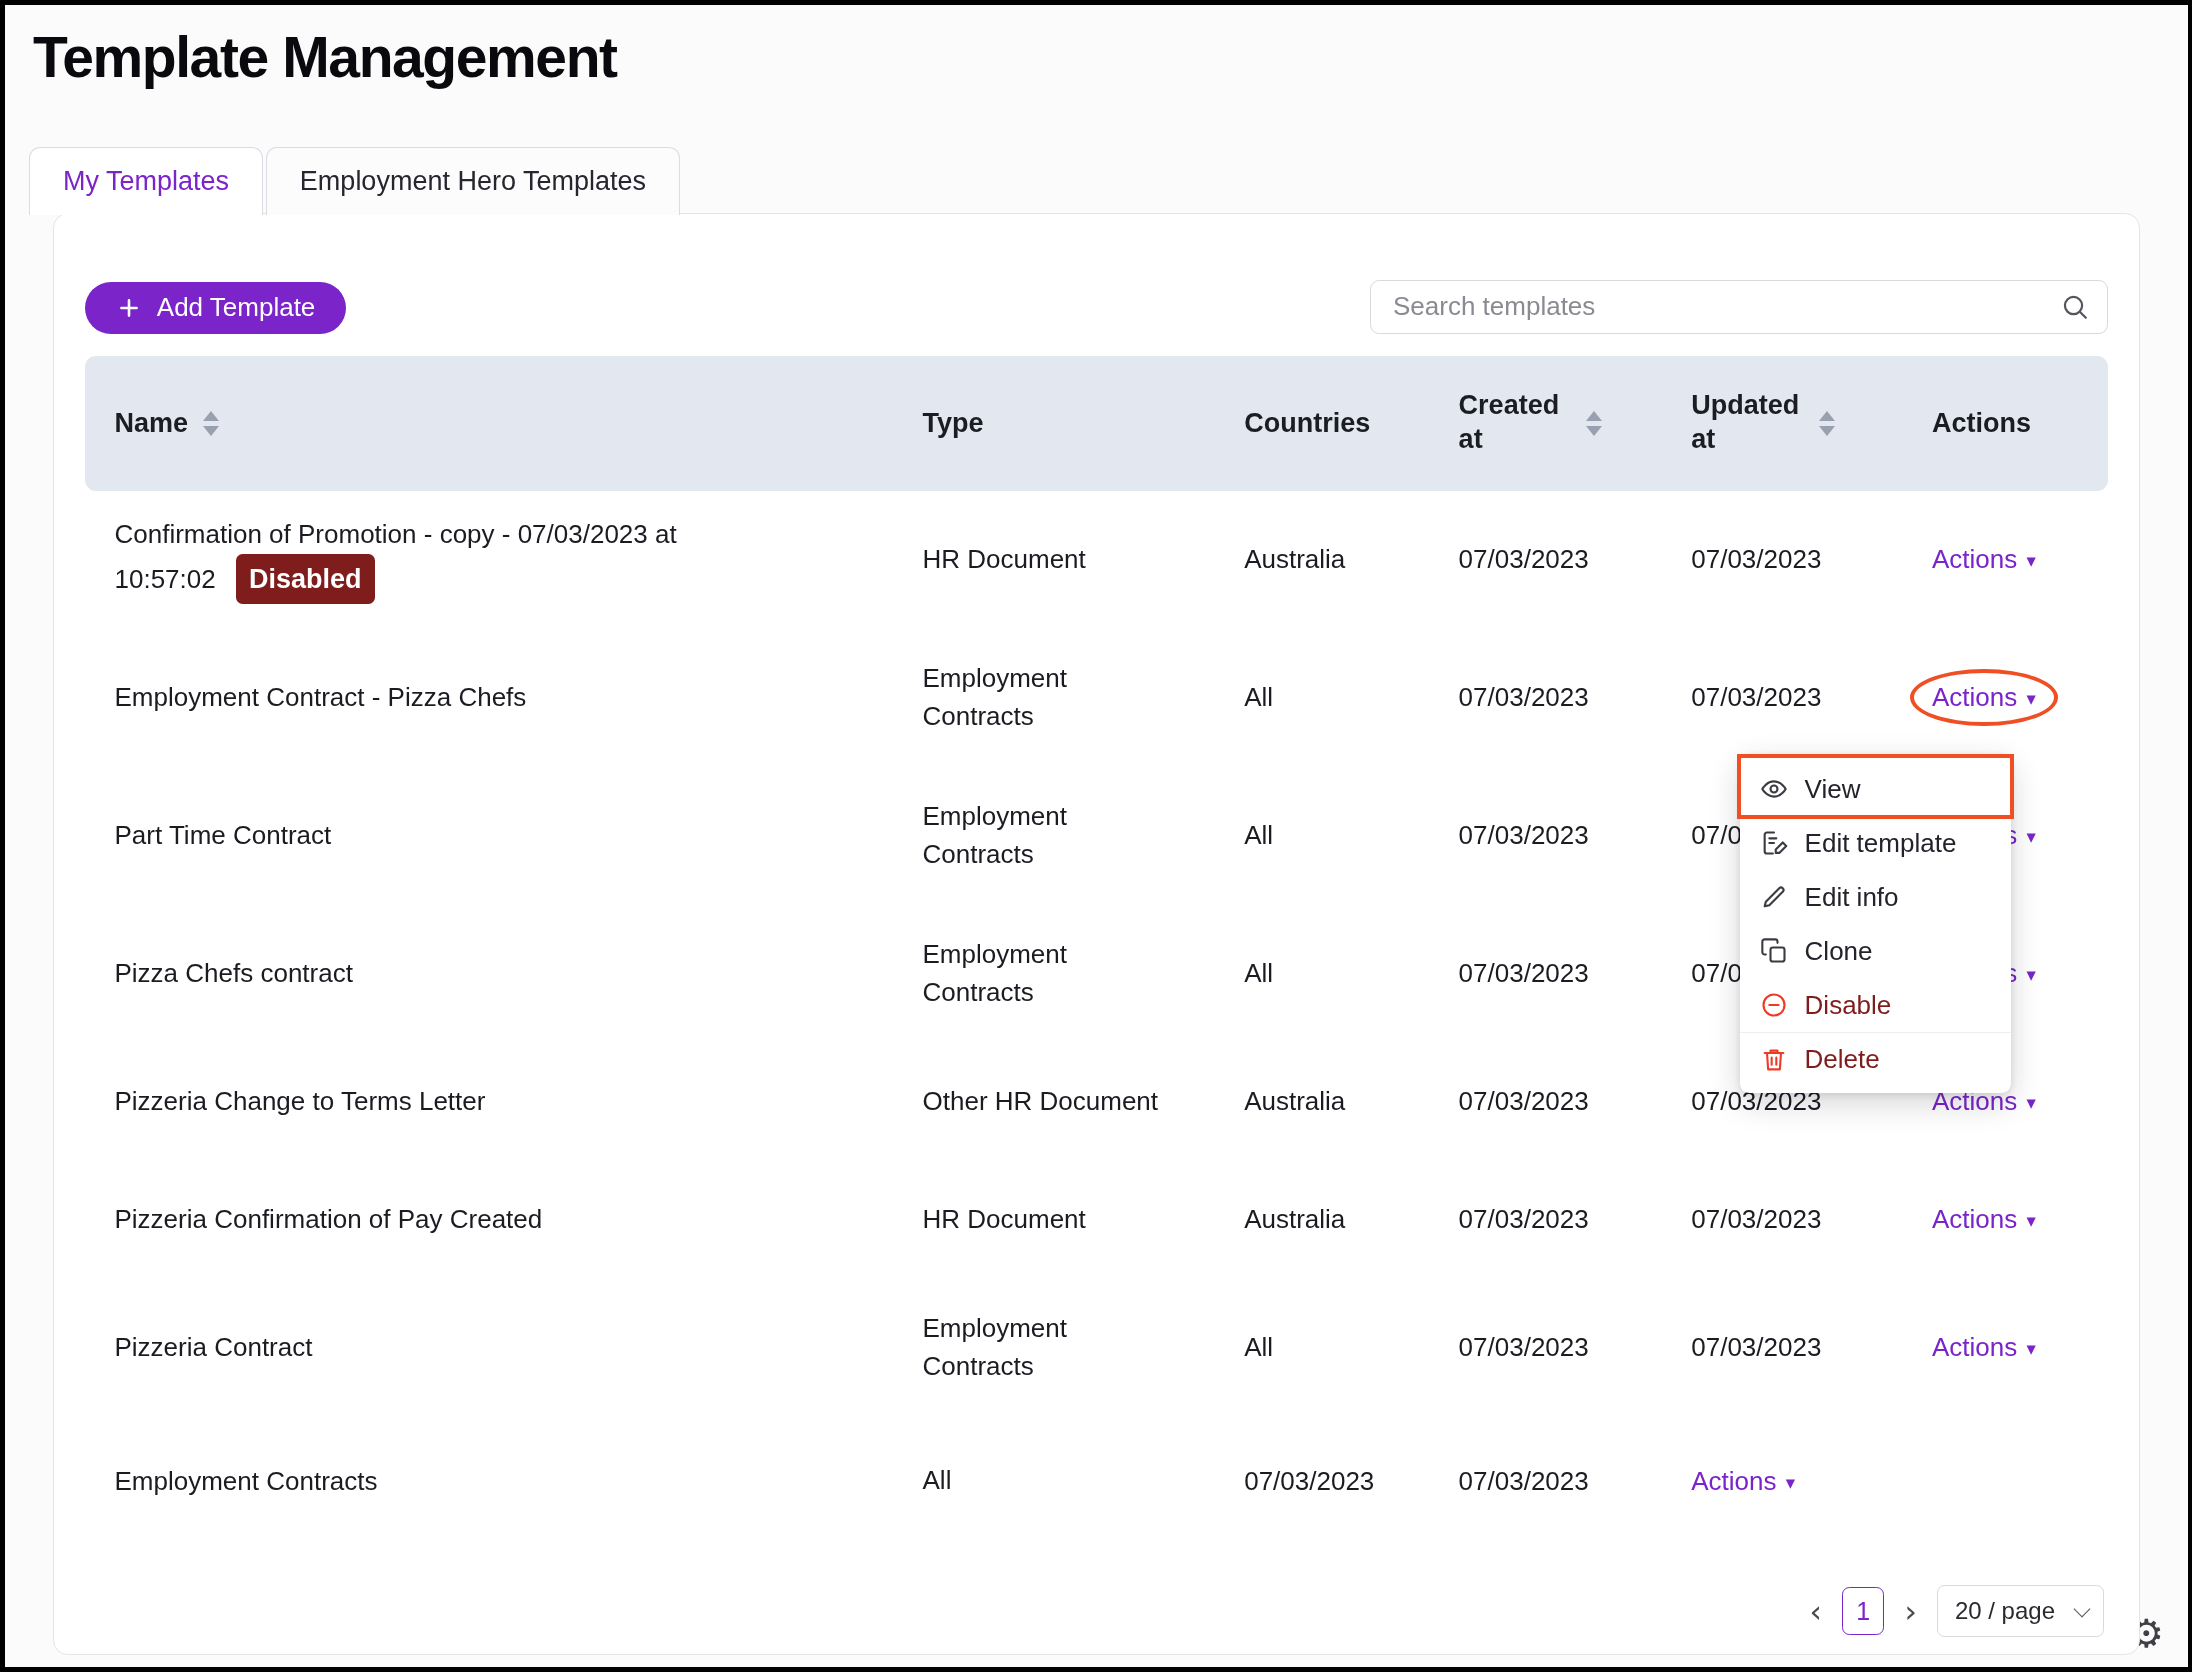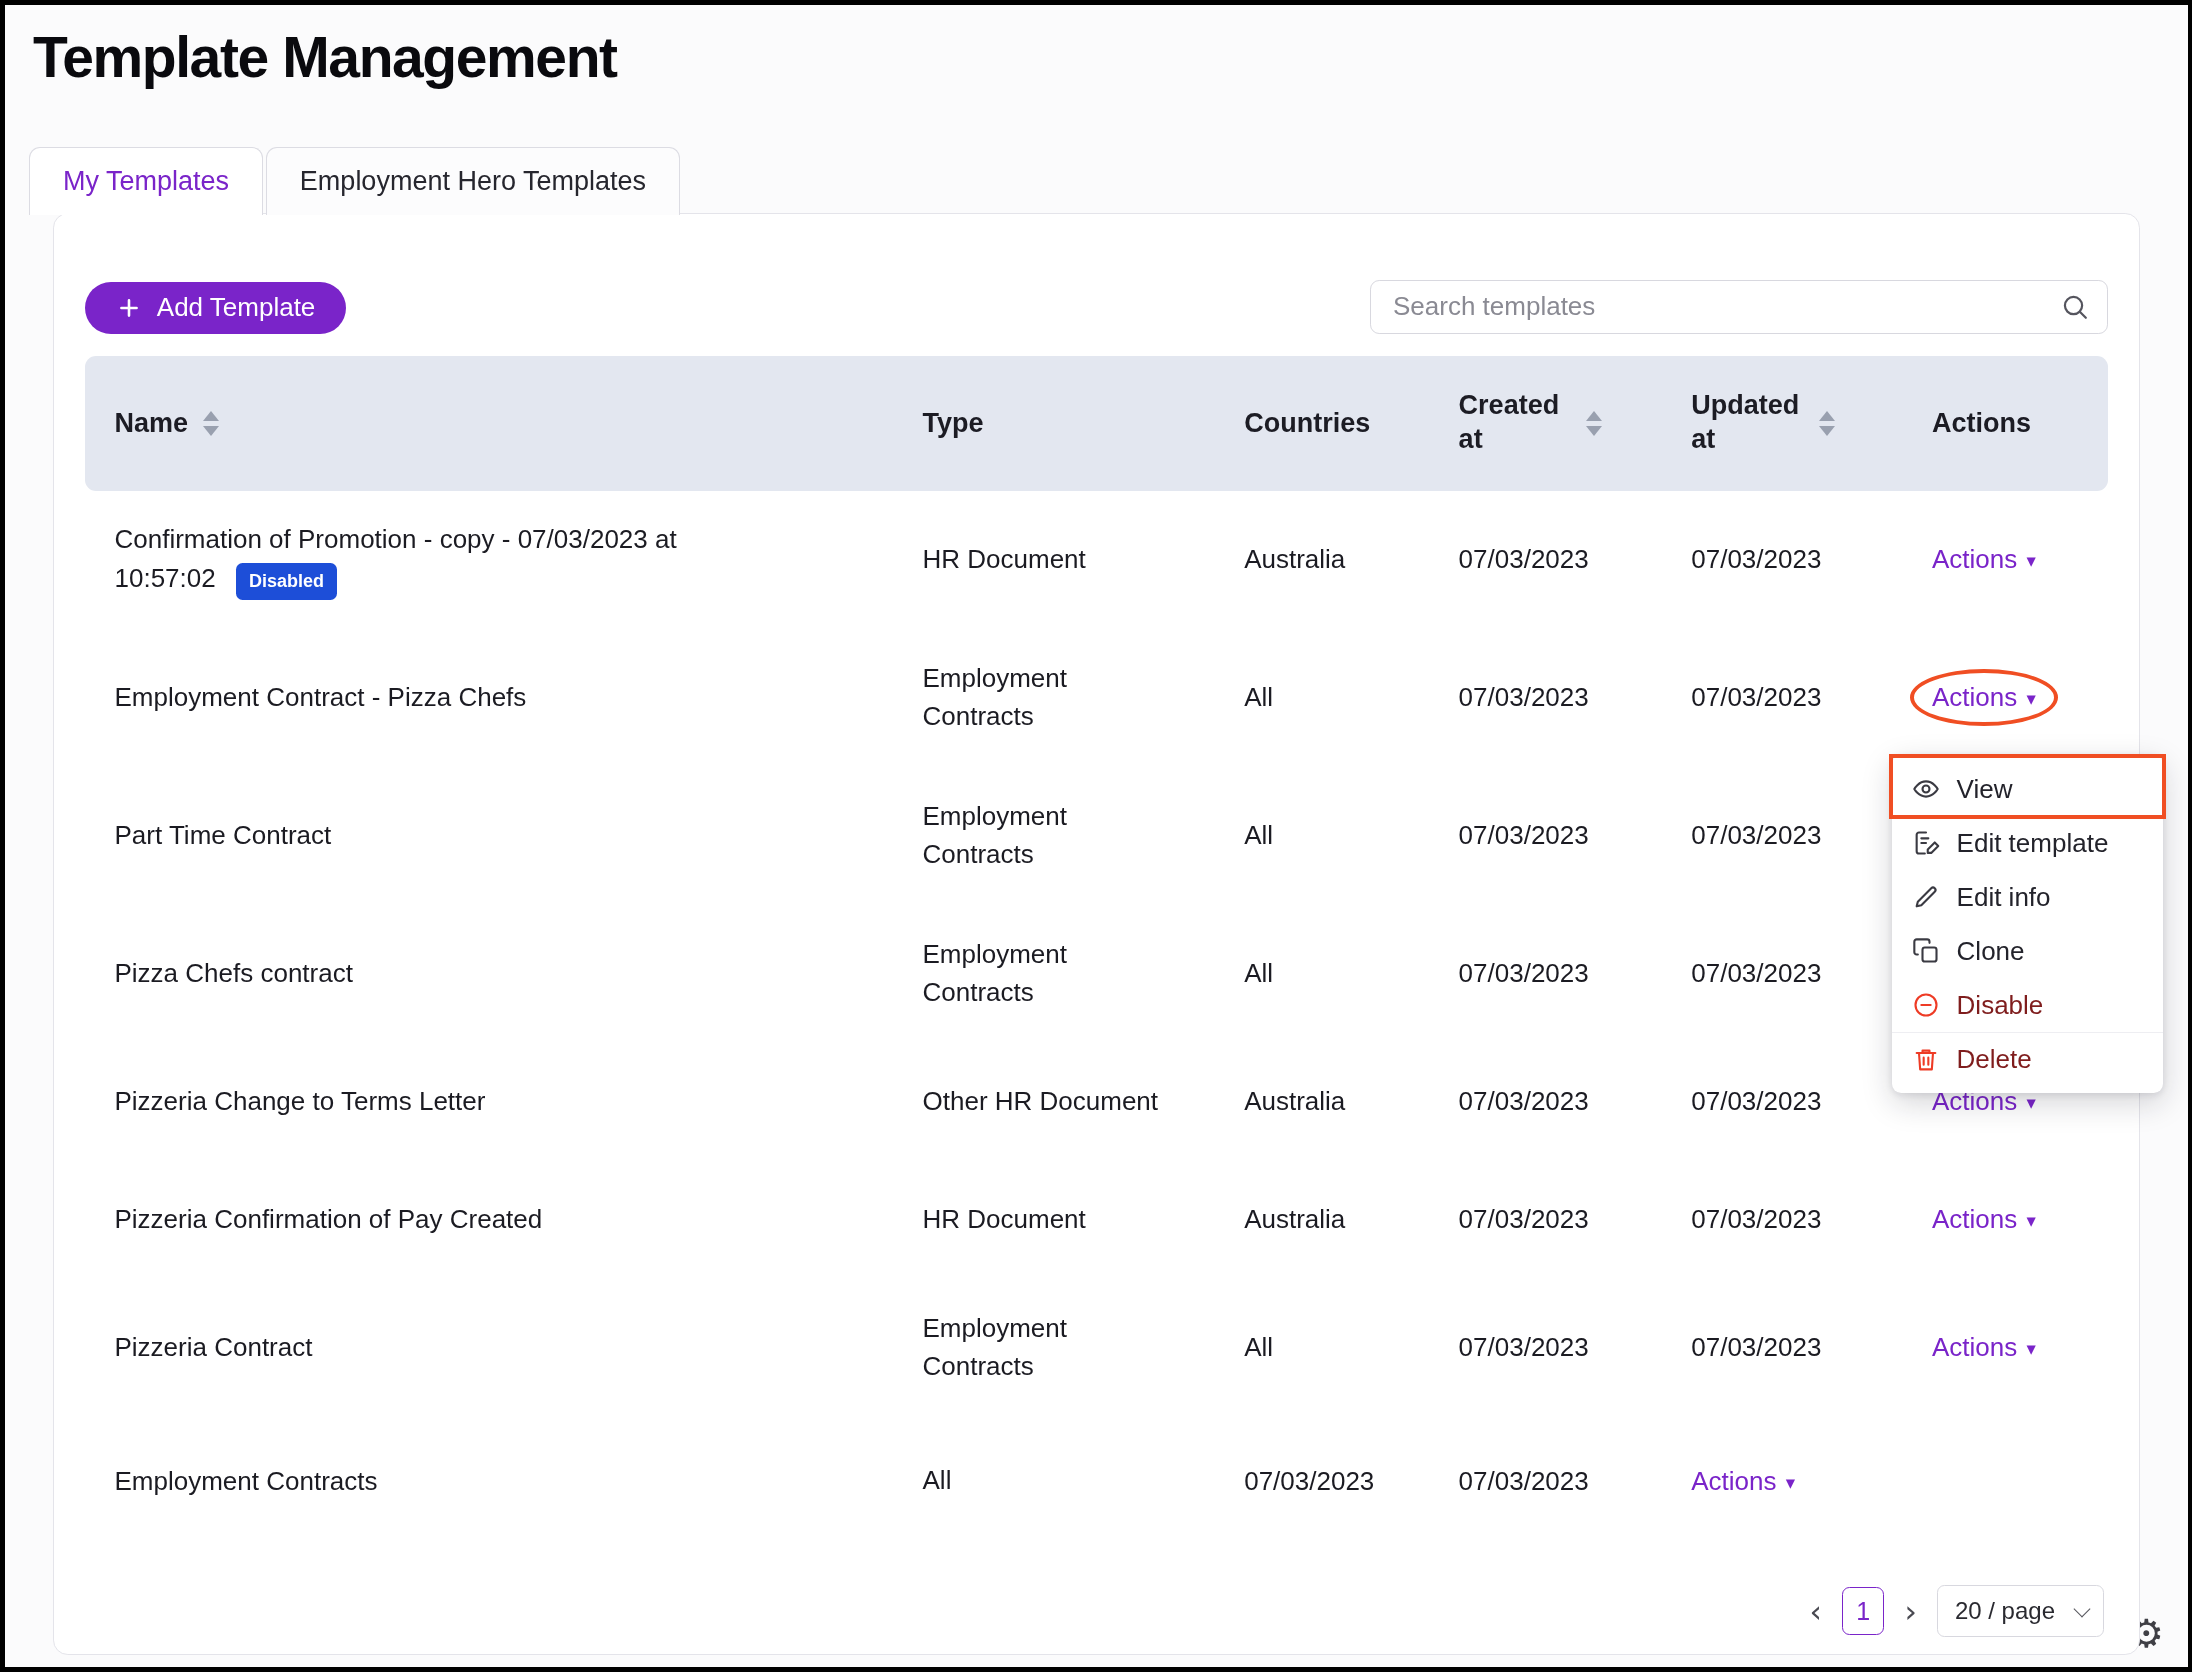--- a/index.html
+++ b/index.html
@@ -47,29 +47,29 @@
   .col-actions { width: 8.7%; }
   .tc { font-size: 26px; color: #1B1B22; padding-right: 14.8px; }
   .hc { display: flex; align-items: center; }
   .hlbl.narrow { display: inline-block; max-width: 113px; line-height: 1.25; }
   .sort { display: inline-flex; flex-direction: column; gap: 4.6px; margin-left: 14.8px; }
   .sort i { display: block; width: 0; height: 0; border-left: 8.3px solid transparent; border-right: 8.3px solid transparent; }
   .sort .up { border-bottom: 10px solid #99A0AF; }
   .sort .dn { border-top: 10px solid #99A0AF; }
   .nwrap { max-width: 646px; line-height: 1.5; }
   .twrap { max-width: 245px; line-height: 1.45; }
-  .badge { display: inline-block; background: #1d4ed8; color: #fff; font-size: 18px; font-weight: 700;
+  .badge { display: inline-block; background: #7f1d1d; color: #fff; font-size: 27px; font-weight: 700;
            padding: 4.6px 13px; border-radius: 6.5px; margin-left: 13px; }
 
   .alink { position: relative; display: inline-flex; align-items: center; gap: 9.2px; color: #7A24C9;
            font-weight: 500; cursor: pointer; font-size: 26px; white-space: nowrap; }
   .caret { font-size: 18.5px; line-height: 1; transform: translateY(1.8px); font-family: "DejaVu Sans", sans-serif; }
   .annotation-oval { position: absolute; inset: -13px -22px; border: 4.6px solid #F04E23; border-radius: 50%; pointer-events: none; }
 
-  .menu { position: absolute; left: 1838px; top: 541px; width: 271px; background: #fff; border-radius: 9.2px;
+  .menu { position: absolute; left: 1686px; top: 541px; width: 271px; background: #fff; border-radius: 9.2px;
           box-shadow: 0 9.2px 31px rgba(20,20,40,.18), 0 1.8px 7.4px rgba(20,20,40,.10); padding: 7.4px 0; z-index: 10; }
   .mi { position: relative; display: flex; align-items: center; gap: 16.6px; height: 54px; padding: 0 20px;
         font-size: 26px; color: #23232B; cursor: pointer; white-space: nowrap; }
   .mi.danger { color: #7f1d1d; }
   .mi.sep { border-top: 1.8px solid #EEEEF2; }
   .annotation-rect { position: absolute; left: -2.8px; right: -2.8px; top: -8.3px; bottom: -2.8px;
                      border: 4.6px solid #F04E23; pointer-events: none; }
   .mi-icon svg { stroke: #3A3A42; }
   .mi.danger .mi-icon svg { stroke: #EE3B25; }
   svg { display: block; }

